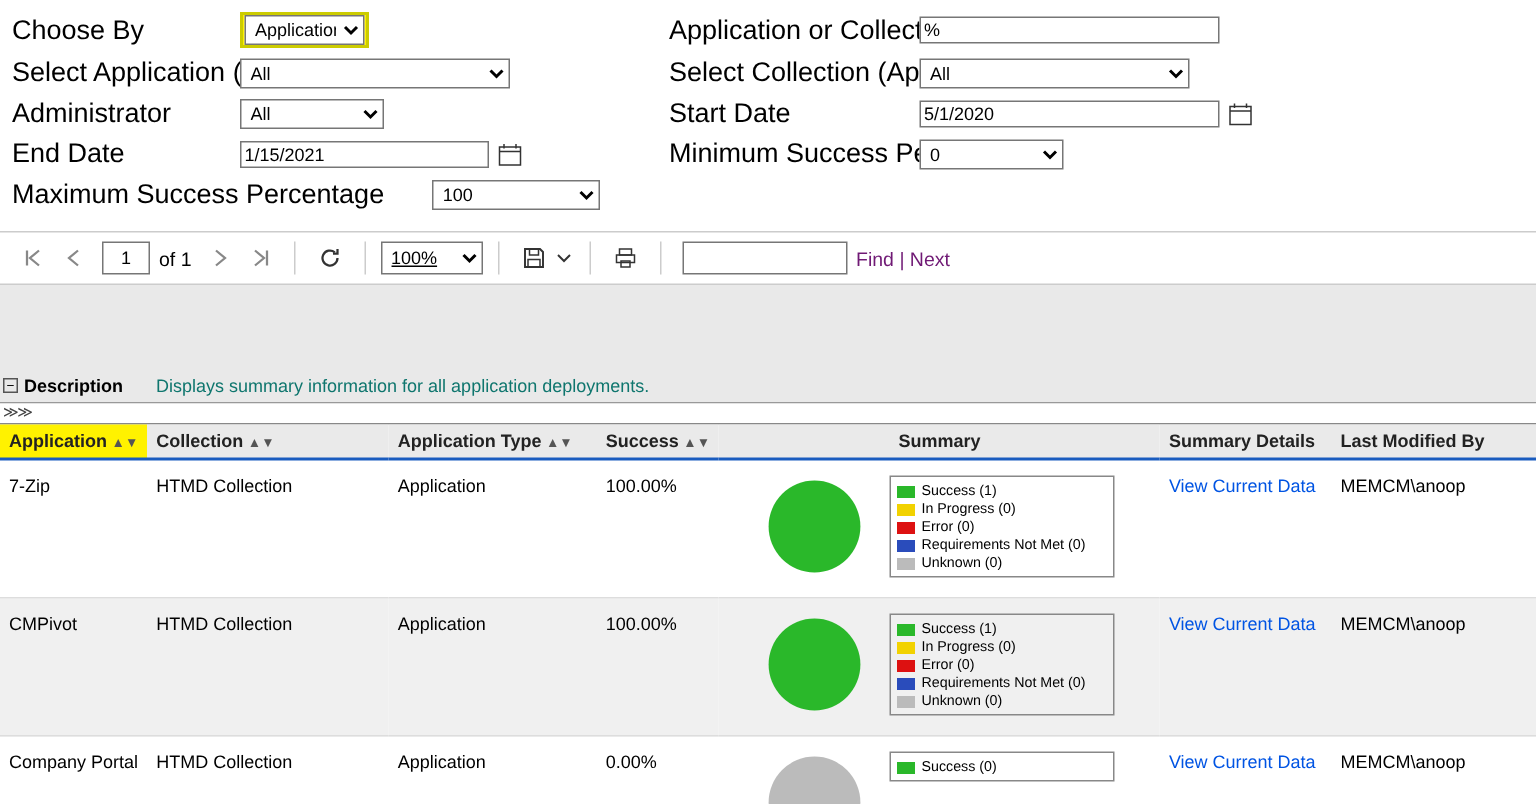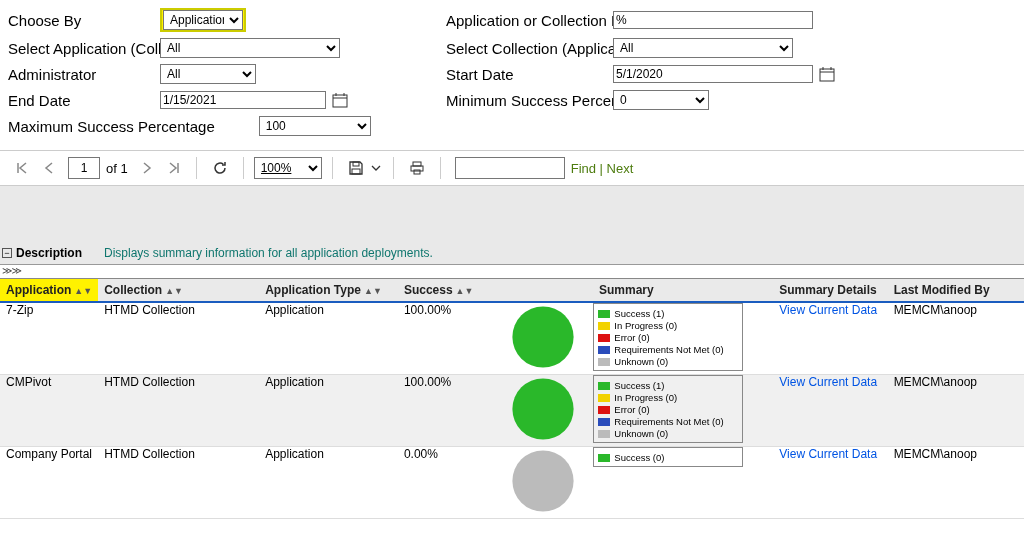--- a/index.html
+++ b/index.html
@@ -1,48 +1,48 @@
 <!DOCTYPE html>
 <html><head>
 <meta charset="utf-8">
 <style>
   * { box-sizing: border-box; margin: 0; padding: 0; }
   body { font-family: "Segoe UI", Arial, sans-serif; font-size: 12px; color: #000; }
   .filters { padding: 8px; }
   .filter-row { display: flex; margin-bottom: 6px; align-items: center; }
   .filter-col { display: flex; align-items: center; }
   .filter-col.left { width: 438px; }
-  .filter-label { padding-right: 24px; white-space: nowrap; font-size: 15px;}
+  .filter-label { padding-right: 12px; white-space: nowrap; font-size: 18px;}
   .hl-outline { border: 2px solid #cccc00; padding: 0 1px; }
   .highlight-yellow { background: #fff200; display: inline-block; }
   select, input[type=text] { font-size: 12px; padding: 1px 2px; border: 1px solid #767676; background: #fff; }
   .sel-app { width: 80px; }
   .cal-icon { width: 16px; height: 16px; margin-left: 6px; display: inline-flex; align-items: center; justify-content: center; }
   .toolbar { display: flex; align-items: center; border-top: 1px solid #ccc; border-bottom: 1px solid #ccc; height: 36px; padding: 0 10px; gap:0; }
   .tb-btn { width: 26px; height: 26px; display: inline-flex; align-items: center; justify-content: center; border: none; background: none; cursor: pointer; color:#333; }
   .tb-sep { width: 1px; height: 22px; background: #ccc; margin: 0 10px; }
   .tb-page-input { width: 32px; height: 22px; text-align: center; border: 1px solid #767676; margin: 0 6px; }
   .tb-of { margin-right: 6px; font-size:13px; }
   .tb-zoom { width: 68px; height: 22px; text-decoration: underline; }
   .tb-find-input { width: 110px; height: 22px; border: 1px solid #767676; margin-left: 4px; padding:1px 3px;}
-  .tb-find-label { margin-left: 6px; color: #4d7c0f; font-size:13px;}
+  .tb-find-label { margin-left: 6px; color: #701a75; font-size:13px;}
   .report-head-area { background: #e9e9e9; border-bottom: 1px solid #999; }
   .report-head-space { height: 56px; }
   .report-title { padding: 6px 2px 4px 2px; }
   .report-title span { background: #fff200; font-weight: bold; font-size: 20px; padding:0 4px 1px 0;}
   .desc-row { display: flex; align-items: center; padding: 4px 2px 4px 2px; font-size: 12px; }
   .desc-toggle { border: 1px solid #555; width: 10px; height: 10px; line-height: 8px; text-align: center; font-size: 9px; margin-right: 4px; }
   .desc-label { font-weight: bold; margin-right: 22px; }
   .desc-text { color: #0f766e; }
   .arrows-row { height:14px; background:#fff; border-bottom:1px solid #888; font-size:10px; letter-spacing:-1px; color:#444; padding-left:2px;}
   table.report { width: 100%; border-collapse: collapse; font-size: 12px; }
   table.report thead th { background: #eaeaea; border-bottom: 2px solid #1a5cbf; text-align: left; padding: 4px 6px; font-weight: bold; color:#222; white-space:nowrap;margin-left:11px; }
   table.report thead th.app-col-h { background: #fff200; }
   .sort-ic { font-size: 9px; color: #555; margin-left: 3px; display:inline-block;}
-  table.report td { border-bottom: 1px solid #ddd; padding: 0 6px; vertical-align: top; }
+  table.report td { border-bottom: 1px solid #ddd; padding: 10px 6px; vertical-align: top; }
   tr.alt td { background: #f0f0f0; }
   .pie-wrap { text-align: center; }
   .pie { width: 68px; height: 68px; }
   .legend-box { border: 1px solid #888; display: inline-block; padding: 4px 6px 2px 4px; min-width:150px;}
   .legend-item { display: flex; align-items: center; font-size: 9.5px; line-height: 12px; }
   .legend-sw { width: 12px; height: 8px; margin-right: 4px; display:inline-block;}
   .sw-green { background: #2ab82a; }
   .sw-yellow { background: #f2d200; }
   .sw-red { background: #d11; }
   .sw-blue { background: #2a4cbb; }

